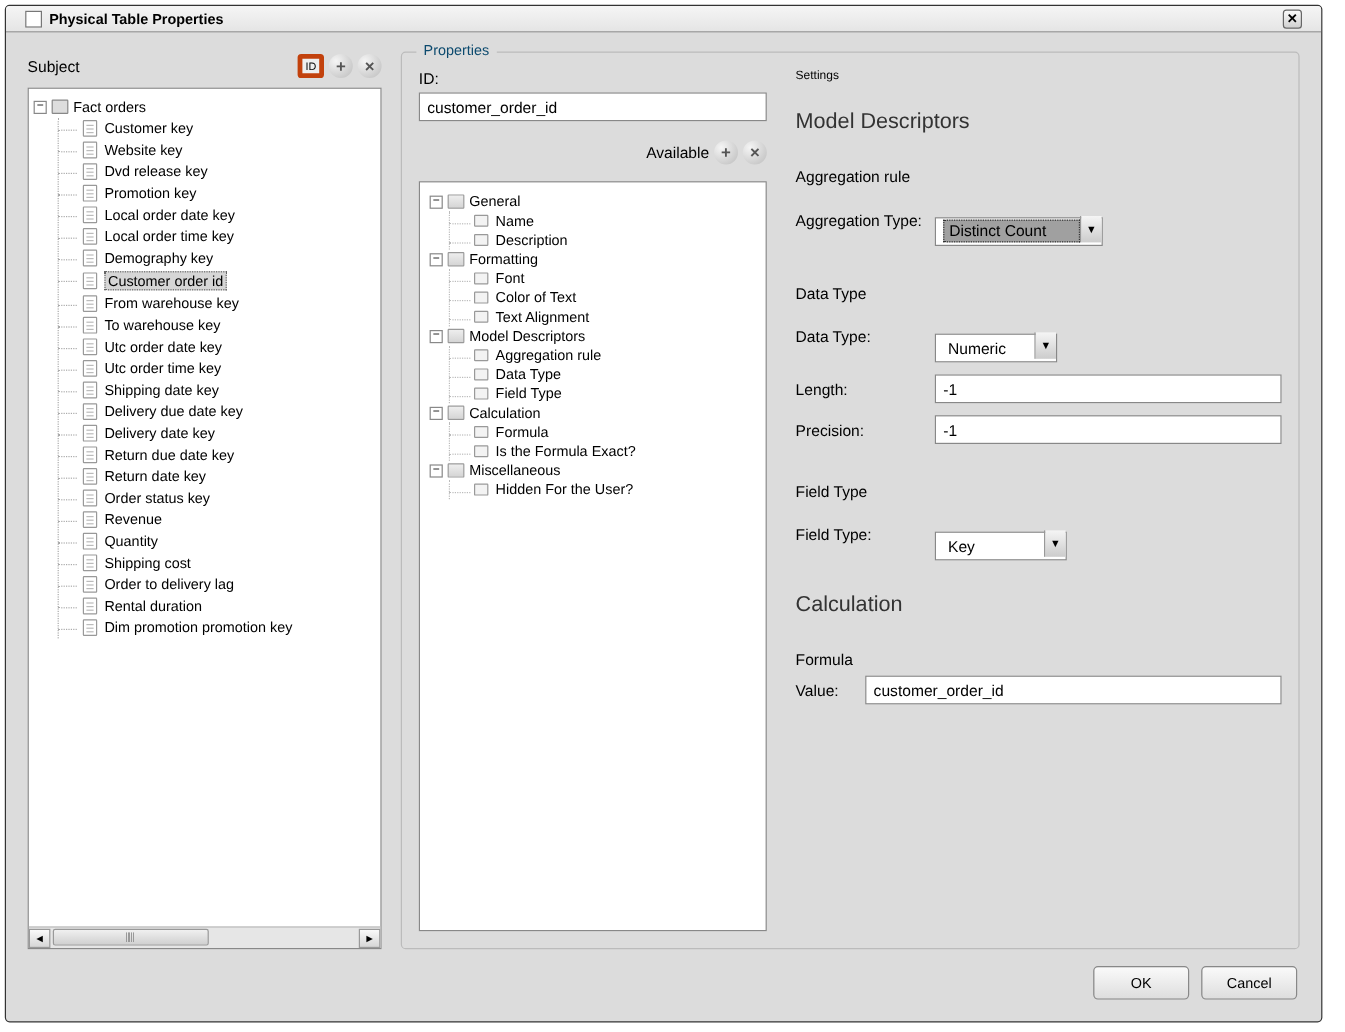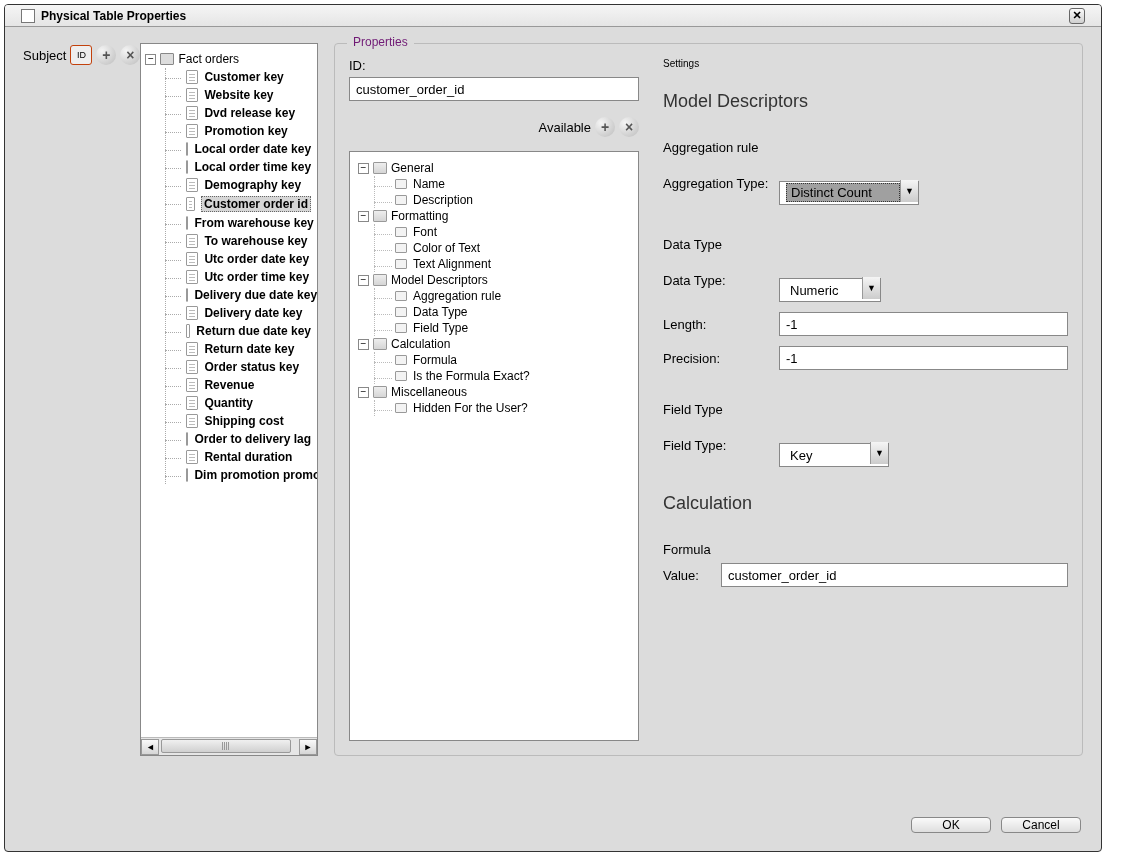--- a/index.html
+++ b/index.html
@@ -50,20 +50,21 @@
   .body {
     flex: 1;
     display: flex;
     padding: 16px 18px 0 18px;
     gap: 16px;
   }
   
   .left {
     width: 295px;
     display: flex;
+    flex-direction: column;
   }
   .panel-header {
     display: flex;
     align-items: center;
     margin-bottom: 6px;
     height: 24px;
   }
   .panel-header .label { flex: 1; font-size: 13px; }
   .icon-btn {
     width: 20px; height: 20px;
@@ -74,21 +75,21 @@
     display: flex;
     align-items: center;
     justify-content: center;
     font-size: 14px;
     color: #555;
     font-weight: bold;
     cursor: pointer;
   }
   .small-btn {
     width: 22px; height: 20px;
-    border: 1px solid #c2410c;
+    border: 4px solid #c2410c;
     border-radius: 3px;
     background: #eee;
     margin-left: 4px;
     font-size: 9px;
     display:flex;align-items:center;justify-content:center;
     cursor: pointer;
   }
   .tree-box {
     border: 1px solid #888;
     background: #fff;
@@ -162,21 +163,21 @@
     top:3px;
     height:1px;
     background:#bbb;
     box-shadow: 0 3px 0 #bbb, 0 6px 0 #bbb;
   }
   .tree-leaf.selected .leaf-text {
     background: #d6d6d6;
     border: 1px dotted #666;
     padding: 0 2px;
   }
-  .tree-leaf .leaf-text { white-space: nowrap; font-weight: bold; }
+  .tree-leaf .leaf-text { white-space: nowrap; }
   .hscroll {
     height: 18px;
     background: #e6e6e6;
     border-top: 1px solid #bbb;
     display: flex;
     align-items: center;
   }
   .hscroll .arrow {
     width: 18px; height: 16px;
     border: 1px solid #999;
@@ -211,21 +212,21 @@
     padding: 14px 14px;
     display: flex;
     gap: 24px;
     position: relative;
   }
   .fieldset-legend {
     position: absolute;
     top: -9px; left: 12px;
     background: #dcdcdc;
     padding: 0 6px;
-    color: #701a75;
+    color: #0c4a6e;
     font-size: 12px;
   }
   .props-left {
     width: 290px;
     display: flex;
     flex-direction: column;
   }
   .field-label { font-size: 13px; margin-bottom: 4px; }
   input[type=text].inp, .select {
     border: 1px solid #888;
@@ -330,28 +331,27 @@
   .form-row input[type=text] { flex: 1; }
   
   .footer {
     padding: 14px 20px 18px;
     display: flex;
     justify-content: flex-end;
     gap: 10px;
   }
   .btn {
     min-width: 80px;
-    height: 16px;
+    height: 28px;
     background: linear-gradient(#fafafa,#dedede);
     border: 1px solid #888;
     border-radius: 4px;
     font-family: inherit;
     font-size: 12px;
     cursor: pointer;
-    margin-top: 47px;
   }
 </style>
 </head>
 <body>
 
 <div class="window">
   <div class="titlebar">
     <span class="titlebar-icon"></span>
     <span class="titlebar-title">Physical Table Properties</span>
     <span class="titlebar-close">✕</span>
@@ -417,20 +417,24 @@
               <div class="tree-leaf">
                 <span class="leaf-icon"></span>
                 <span class="leaf-text">Utc order date key</span>
               </div>
               <div class="tree-leaf">
                 <span class="leaf-icon"></span>
                 <span class="leaf-text">Utc order time key</span>
               </div>
               <div class="tree-leaf">
                 <span class="leaf-icon"></span>
+                <span class="leaf-text">Shipping date key</span>
+              </div>
+              <div class="tree-leaf">
+                <span class="leaf-icon"></span>
                 <span class="leaf-text">Delivery due date key</span>
               </div>
               <div class="tree-leaf">
                 <span class="leaf-icon"></span>
                 <span class="leaf-text">Delivery date key</span>
               </div>
               <div class="tree-leaf">
                 <span class="leaf-icon"></span>
                 <span class="leaf-text">Return due date key</span>
               </div>

